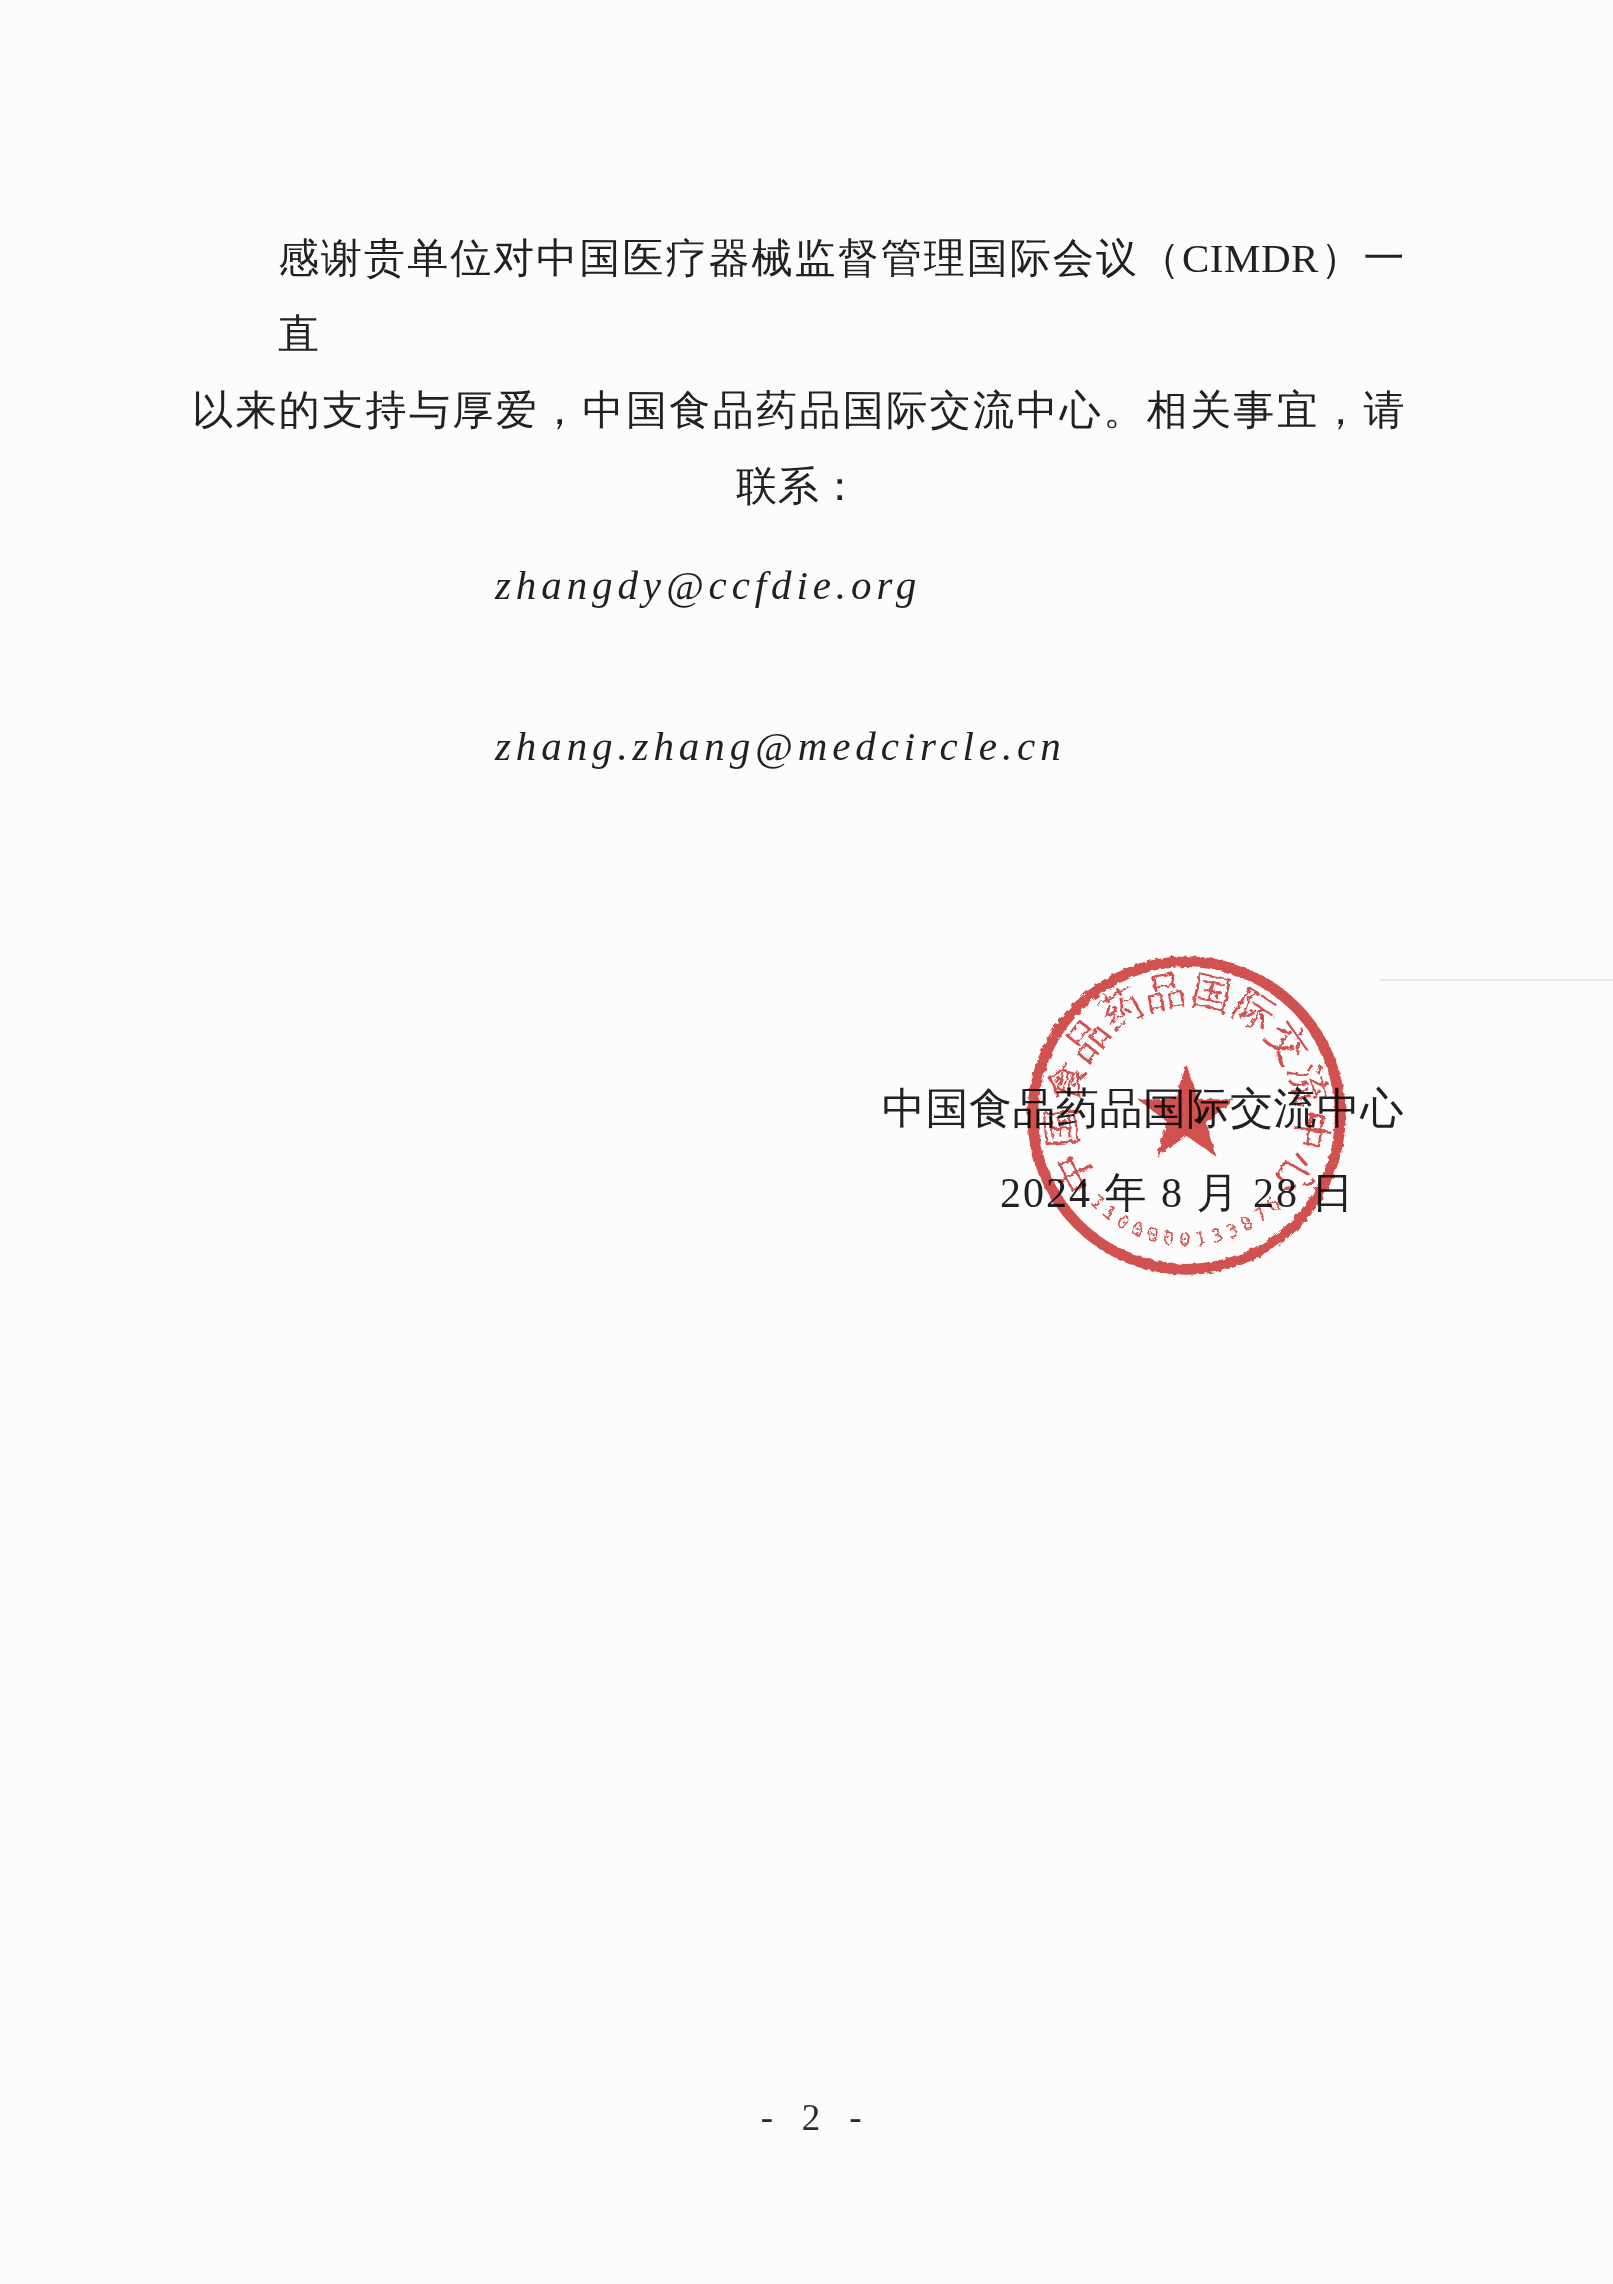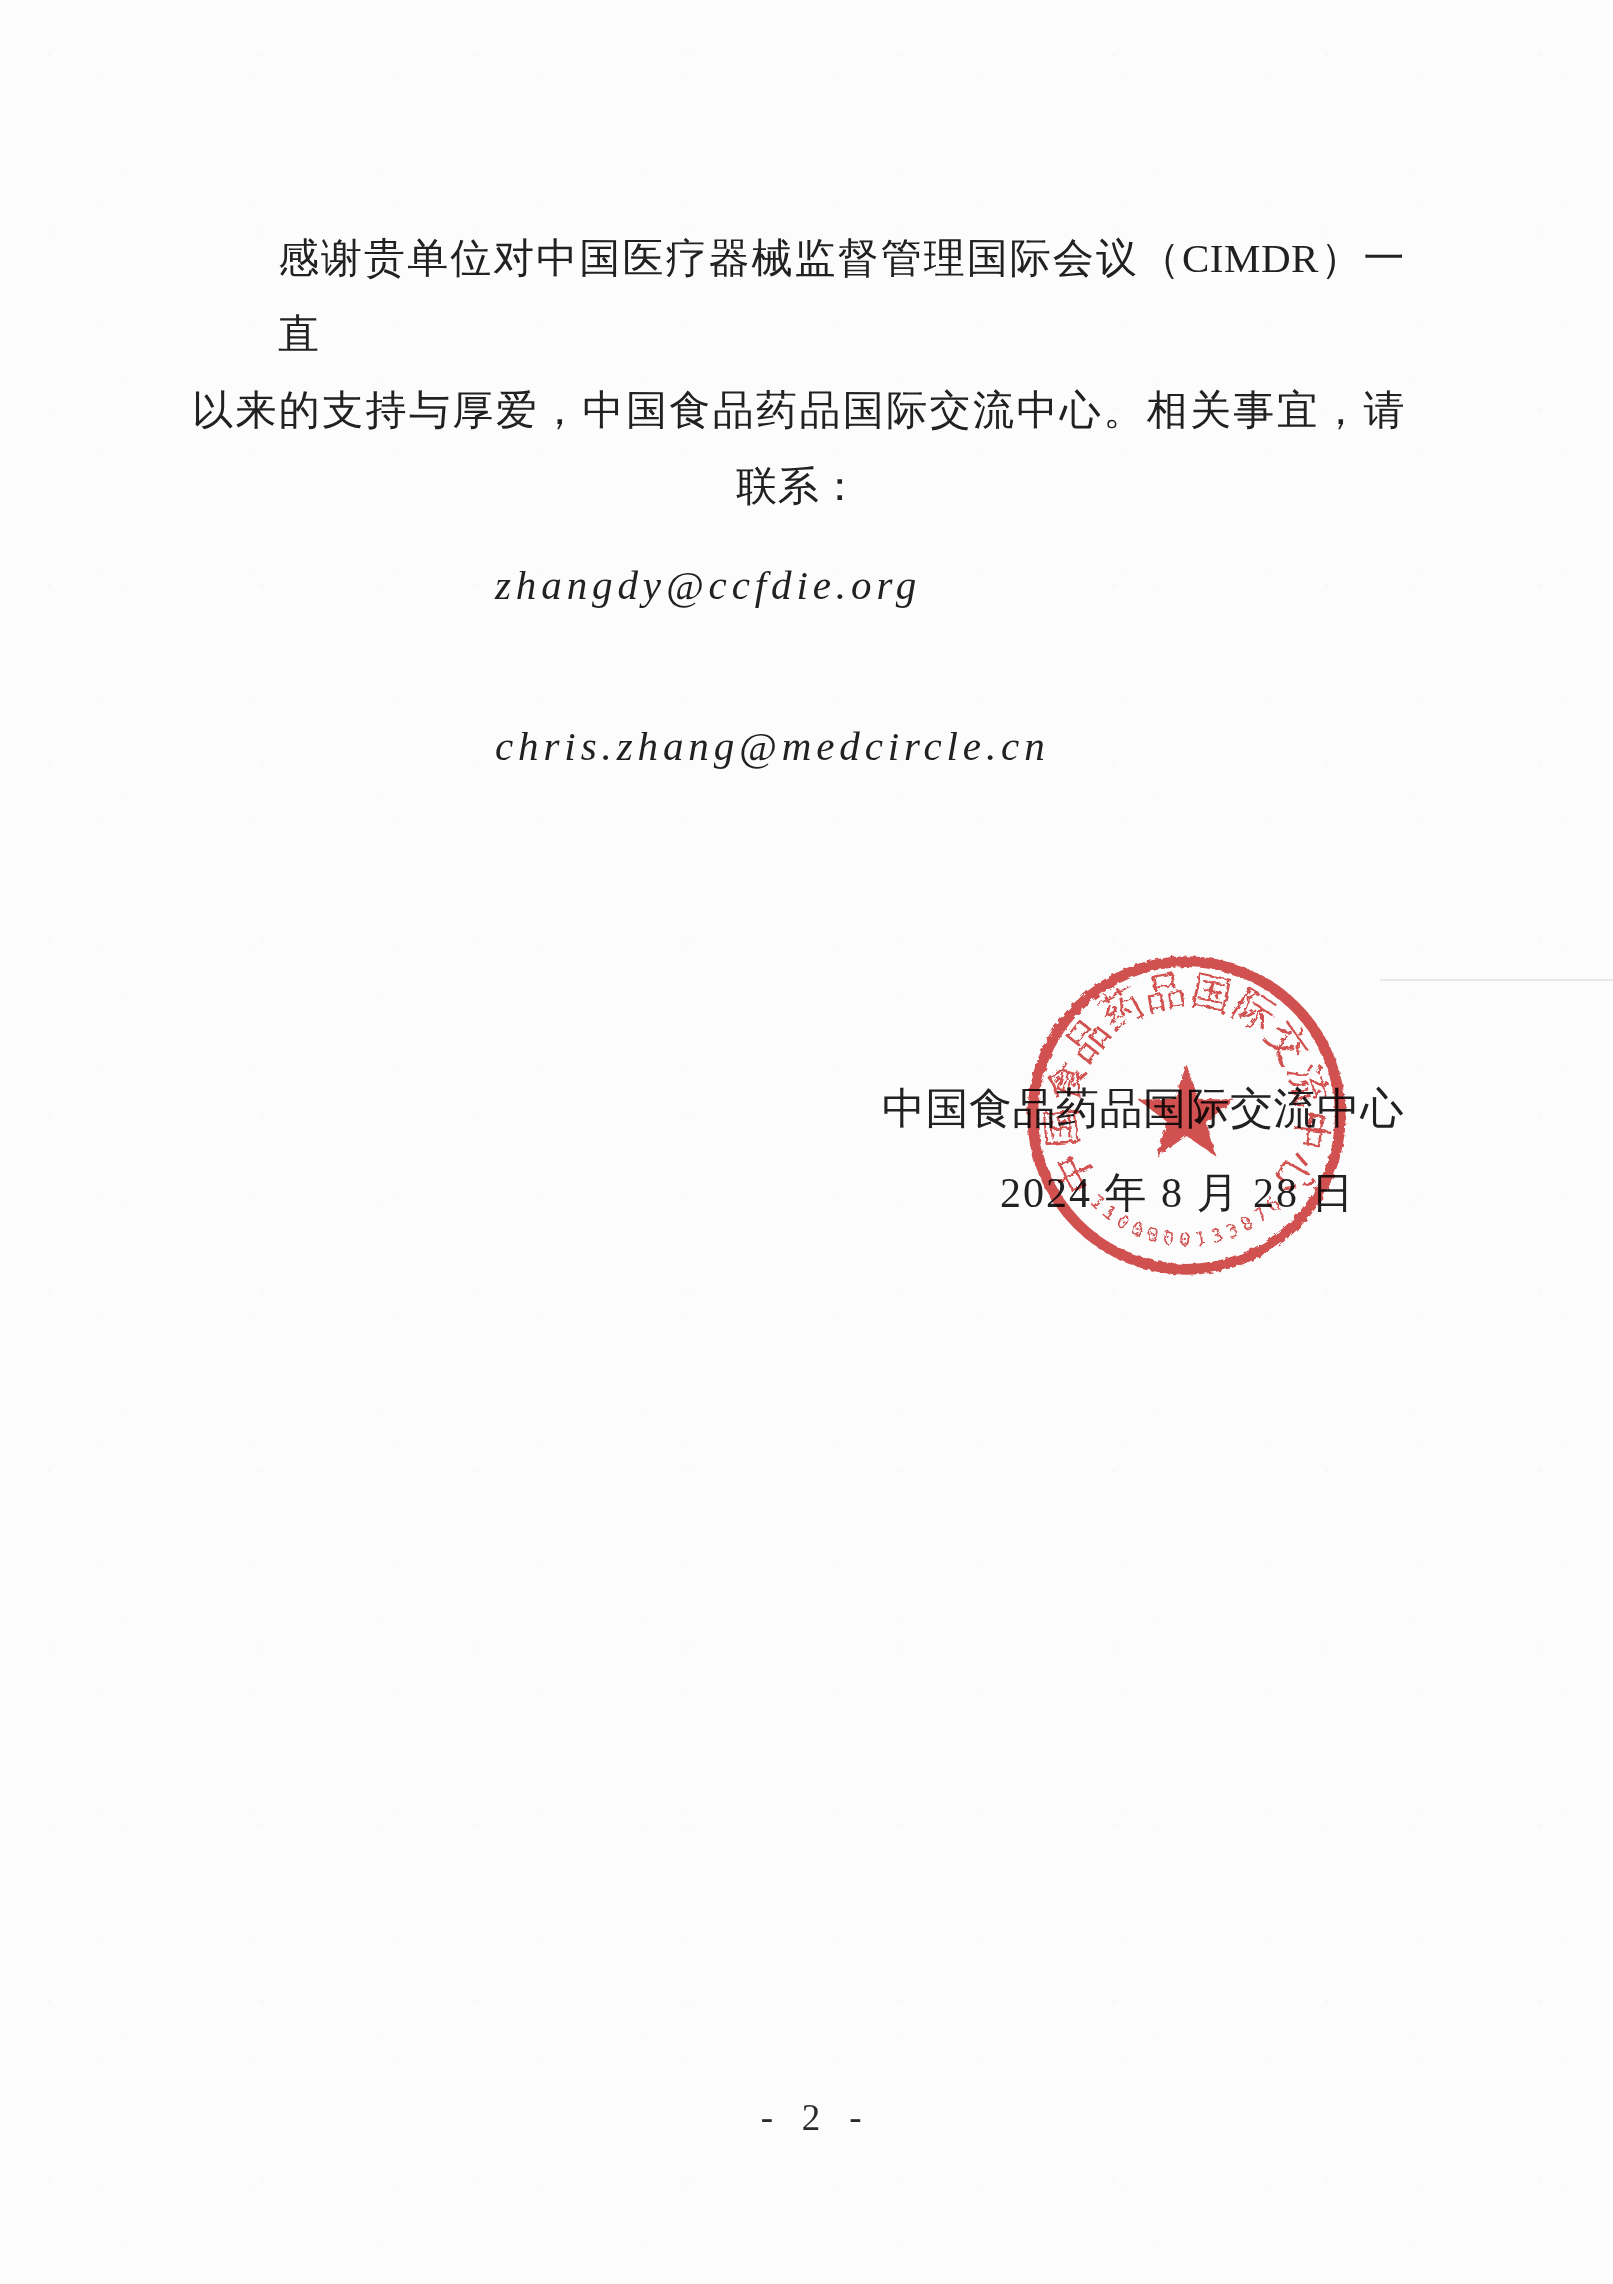--- a/index.html
+++ b/index.html
@@ -85,21 +85,21 @@
     <div class="line">联系：</div>
   </div>
 
 
   <div class="contact-row row-2 email">
     <span class="c-value">zhangdy@ccfdie.org</span>
   </div>
 
 
   <div class="contact-row row-4 email">
-    <span class="c-value">chris.zhang@medcircle.cn</span>
+    <span class="c-value">zhang.zhang@medcircle.cn</span>
   </div>
 
   <div class="org">中国食品药品国际交流中心</div>
 
   <div class="sig-date">2024 年 8 月 28 日</div>
 
   <svg class="stamp" viewBox="-170 -170 340 340" xmlns="http://www.w3.org/2000/svg">
     <defs>
       <path id="arcTop" d="M -91.1 68.6 A 114 114 0 1 1 91.1 68.6" fill="none"></path>
       <path id="arcBot" d="M -101.9 85.5 A 133 133 0 0 0 101.9 85.5" fill="none"></path>

